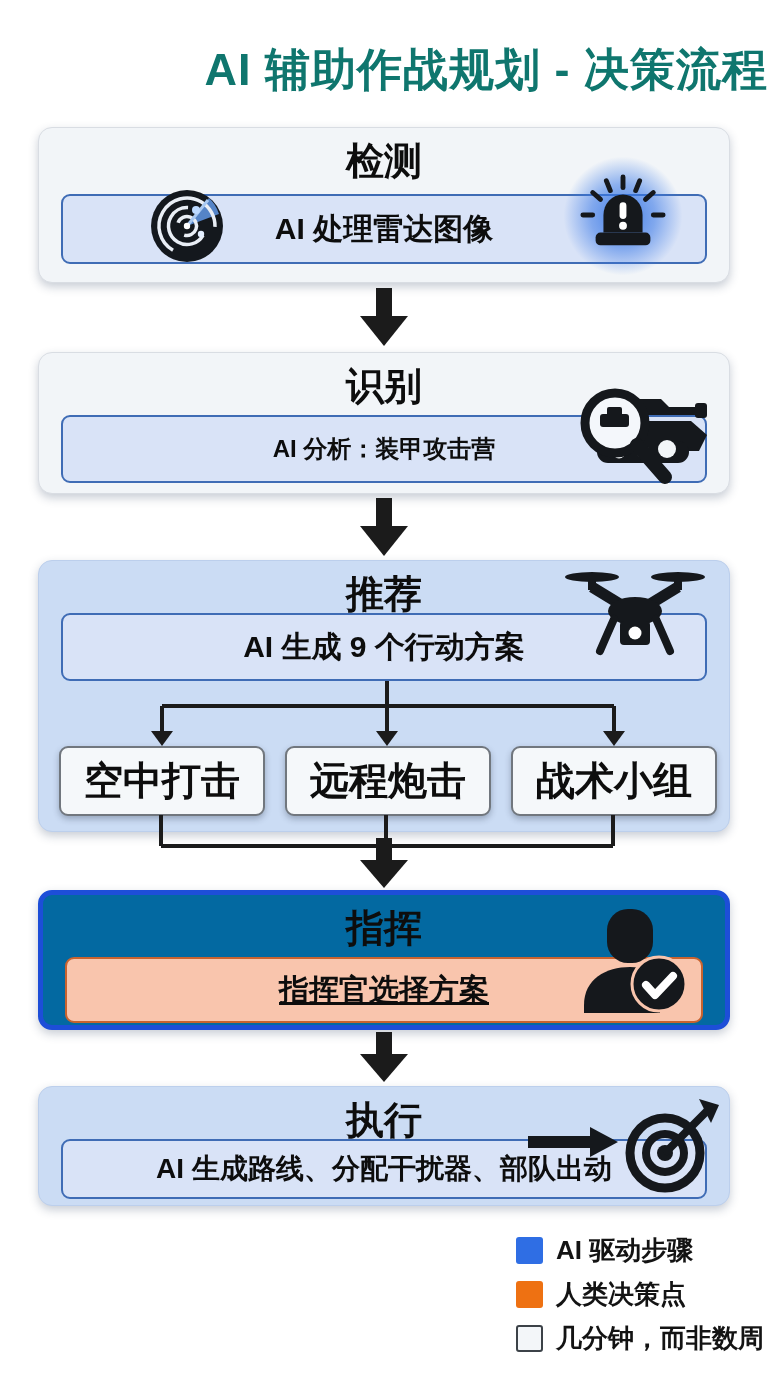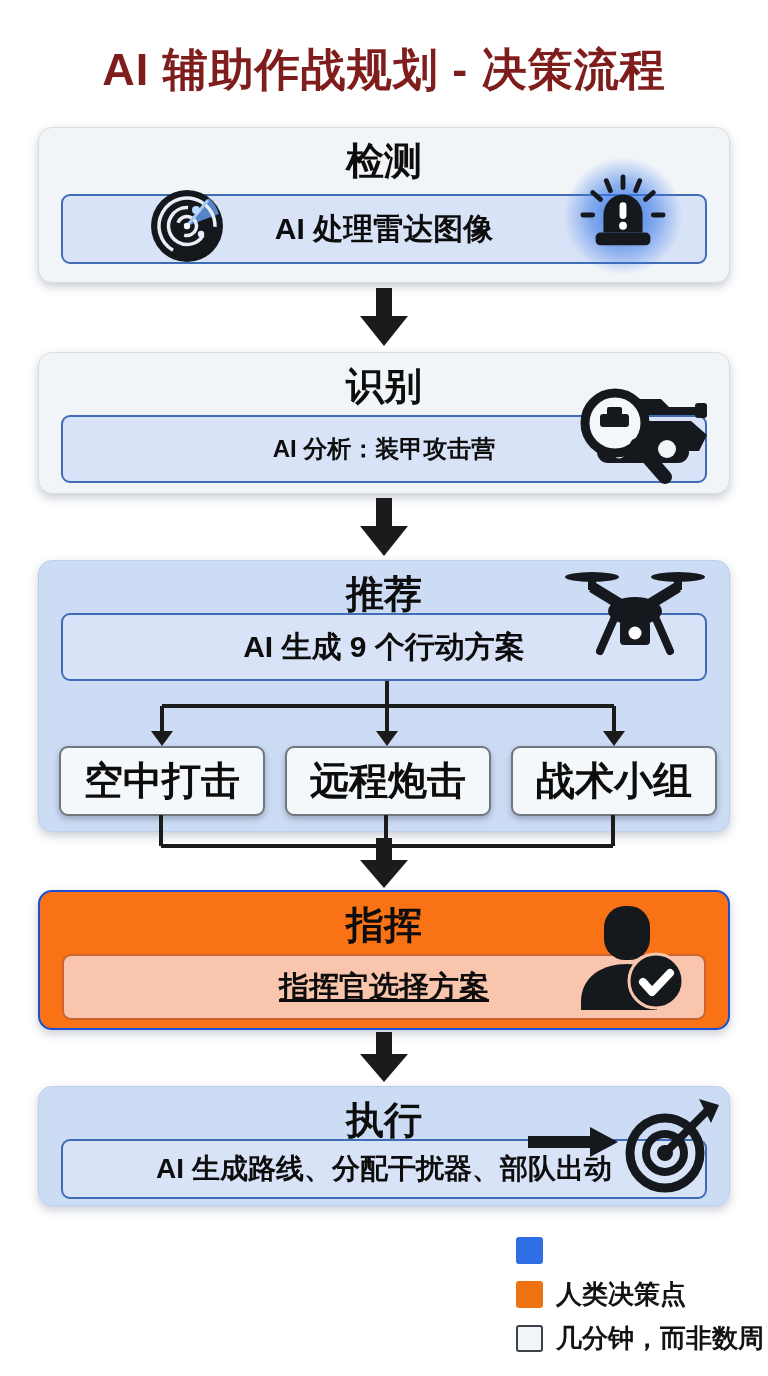--- a/index.html
+++ b/index.html
@@ -1,31 +1,31 @@
 <!DOCTYPE html>
 <html><head>
 <meta charset="utf-8">
 <style>
   html,body{margin:0;padding:0;background:#ffffff;}
   .canvas{
     position:relative;width:768px;height:1376px;background:#ffffff;
     font-family:"Liberation Sans","DejaVu Sans",sans-serif;color:#0d0d0d;overflow:hidden;
   }
   .page-title{
-    position:absolute;top:40px;left:0;width:768px;text-align:center;
-    font-size:45px;font-weight:900;letter-spacing:1px;color:#7f1d1d;
+    position:absolute;top:40px;left:0;width:768px;text-align:right;
+    font-size:45px;font-weight:900;letter-spacing:1px;color:#0f766e;
   }
   
   .stage{
     position:absolute;left:38px;width:692px;border-radius:14px;
     box-shadow:0 4px 10px rgba(40,60,90,.25);box-sizing:border-box;padding-left:24px;
   }
   .stage-light{background:#f2f5f8;border:1px solid #d9dde3;}
   .stage-blue{background:#cbdcf4;border:1px solid #bccfec;}
-  .stage-orange{background:#f97316;border:2px solid #1d4ed8;}
+  .stage-orange{background:#0369a1;border:5px solid #1d4ed8;}
   .stage-title{
     position:absolute;top:8px;left:0;width:100%;text-align:center;
     font-size:38px;font-weight:800;color:#0d0d0d;
   }
   .inner{
     position:absolute;left:22px;right:22px;border-radius:9px;
     display:flex;align-items:center;justify-content:center;
     font-weight:800;box-sizing:border-box;
   }
   .inner-blue{background:#d9e3f7;border:2px solid #3f6cb5;}
@@ -251,20 +251,21 @@
         <circle cx="42" cy="54" r="8" fill="#15181c"></circle>
         <line x1="44" y1="52" x2="84" y2="12" stroke="#15181c" stroke-width="8" stroke-linecap="round"></line>
         <polygon points="76,0 96,6 88,24" fill="#15181c"></polygon>
       </svg>
     </span>
   </div>
 
   <div class="legend">
     <div class="legend-row">
       <span class="swatch" style="background: rgb(47, 110, 228);"></span>
+      <span class="legend-label">AI 驱动步骤</span>
     </div>
     <div class="legend-row">
       <span class="swatch" style="background: rgb(238, 113, 18);"></span>
       <span class="legend-label">人类决策点</span>
     </div>
     <div class="legend-row">
       <span class="swatch swatch-border" style="background: rgb(243, 246, 249);"></span>
       <span class="legend-label">几分钟，而非数周</span>
     </div>
   </div>

